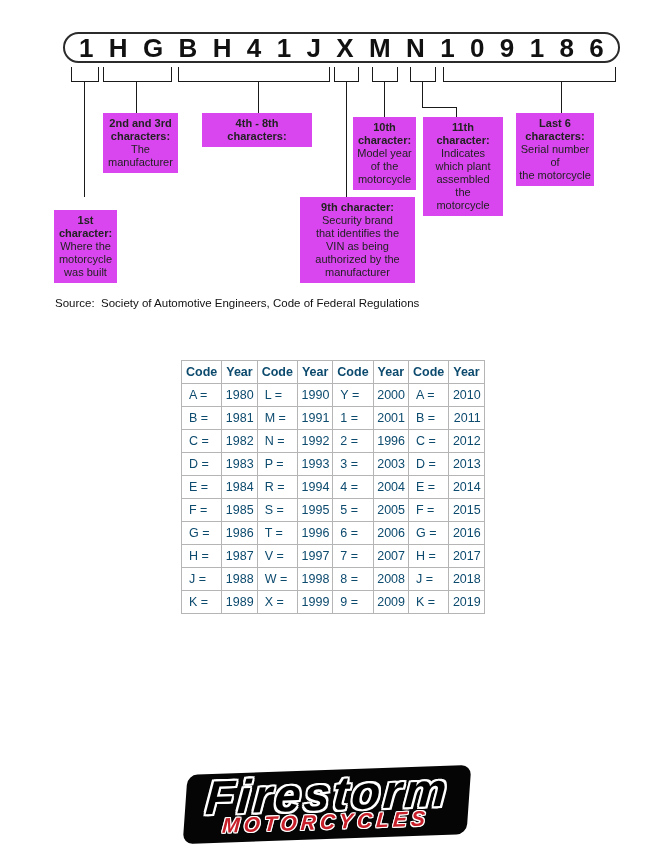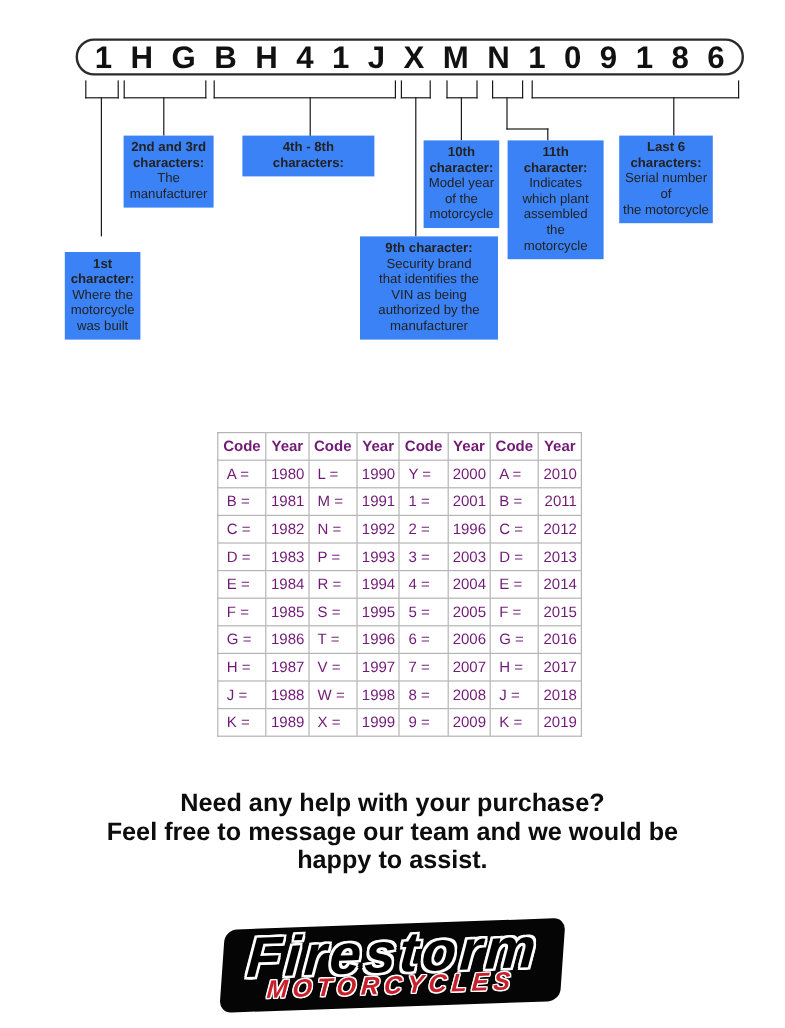--- a/index.html
+++ b/index.html
@@ -33,37 +33,37 @@
   .l2{left:136px;top:81px;height:32px;}
   .l3{left:258px;top:81px;height:33px;}
   .l4{left:346px;top:81px;height:116px;}
   .l5{left:384px;top:81px;height:36px;}
   .l6a{left:422px;top:81px;height:27px;}
   .l6b{left:422px;top:107px;width:35px;}
   .l6c{left:456px;top:107px;height:10px;}
   .l7{left:561px;top:81px;height:32px;}
   
   .note{
-    position:absolute;background:#3b82f6;text-align:center;
+    position:absolute;background:#d946ef;text-align:center;
     font-size:11px;line-height:13px;padding:4px 2px;box-sizing:border-box;
     white-space:pre-line;color:#222;
   }
   .note b{display:block;white-space:pre-line;font-weight:bold;}
   .n-2nd{left:103px;top:113px;width:75px;}
   .n-4th{left:202px;top:113px;width:110px;}
   .n-10th{left:353px;top:117px;width:63px;}
   .n-11th{left:423px;top:117px;width:80px;}
   .n-last6{left:516px;top:113px;width:78px;}
   .n-1st{left:54px;top:197px;width:63px;margin-top:13px;}
   .n-9th{left:300px;top:197px;width:115px;}
   
   .source{position:absolute;left:55px;top:297px;font-size:11.5px;color:#111;white-space:pre;}
   
   .year-table-wrap{position:absolute;left:181px;top:360px;}
-  table.codes{border-collapse:collapse;font-size:12.5px;color:#701a75;}
+  table.codes{border-collapse:collapse;font-size:12.5px;color:#0c4a6e;}
   table.codes th,table.codes td{
     border:1px solid #b5b5b5;height:23px;box-sizing:border-box;background:#fff;
   }
   table.codes th{font-weight:bold;text-align:center;padding:1px 4px;width:35px;}
   table.codes td.code{text-align:left;padding-left:7px;width:35px;}
   table.codes td.year{text-align:right;padding-right:3px;width:35px;}
   
   .help{
     position:absolute;left:0;top:658px;width:654px;text-align:center;
     font-weight:bold;font-size:21px;line-height:23.5px;color:#0d0d0d;white-space:pre-line;
@@ -151,20 +151,21 @@
   <div class="note n-1st"><b>1st
 character:</b><span>Where the
 motorcycle
 was built</span></div>
   <div class="note n-9th"><b>9th character:</b><span>Security brand
 that identifies the
 VIN as being
 authorized by the
 manufacturer</span></div>
 
+  <div class="source">Source:  Society of Automotive Engineers, Code of Federal Regulations</div>
 
   <div class="year-table-wrap">
     <table class="codes">
       <thead>
           <tr>
             <th>Code</th>
             <th>Year</th>
             <th>Code</th>
             <th>Year</th>
             <th>Code</th>
@@ -271,23 +272,20 @@
             <td class="year">1999</td>
             <td class="code">9 =</td>
             <td class="year">2009</td>
             <td class="code">K =</td>
             <td class="year">2019</td>
           </tr>
         </tbody>
     </table>
   </div>
 
-  <div class="help">Need any help with your purchase?
-Feel free to message our team and we would be
-happy to assist.</div>
 
   <div class="logo">
     <div class="logo-shape">
       <div class="logo-primary">Firestorm</div>
       <div class="logo-secondary">MOTORCYCLES</div>
     </div>
   </div>
 
 </div>
 

